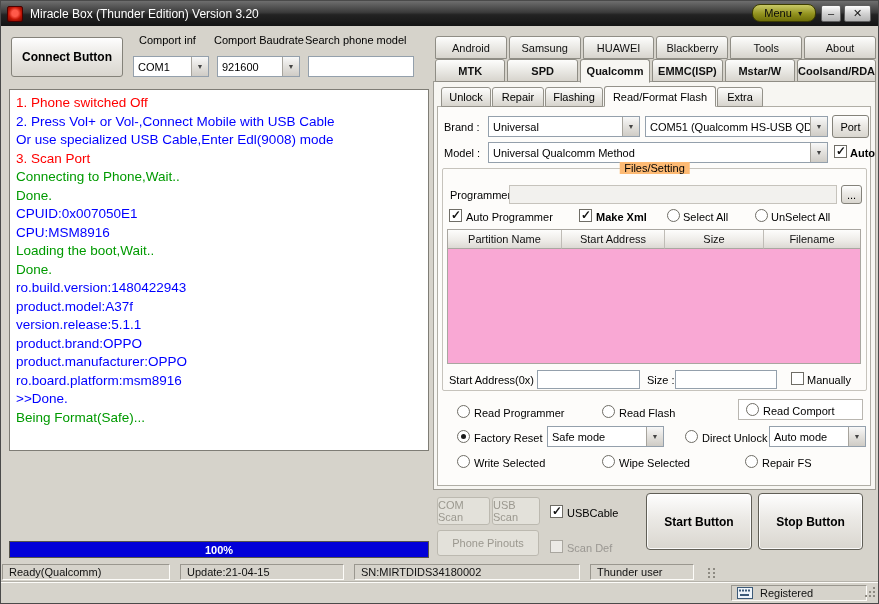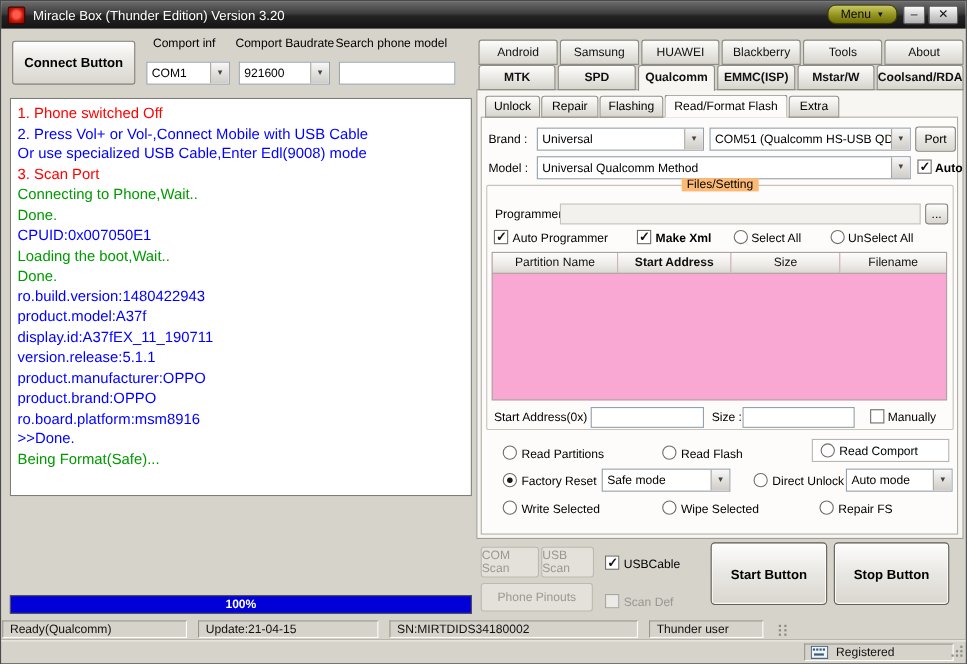--- a/index.html
+++ b/index.html
@@ -96,28 +96,28 @@
   <input class="input" style="left: 307px; top: 55px; width: 106px; height: 21px;">
 
   <div class="log">
       <div class="log-line" style="color: rgb(255, 0, 0);">1. Phone switched Off</div>
       <div class="log-line" style="color: rgb(0, 0, 255);">2. Press Vol+ or Vol-,Connect Mobile with USB Cable</div>
       <div class="log-line" style="color: rgb(0, 0, 255);">Or use specialized USB Cable,Enter Edl(9008) mode</div>
       <div class="log-line" style="color: rgb(255, 0, 0);">3. Scan Port</div>
       <div class="log-line" style="color: rgb(0, 154, 0);">Connecting to Phone,Wait..</div>
       <div class="log-line" style="color: rgb(0, 154, 0);">Done.</div>
       <div class="log-line" style="color: rgb(0, 0, 255);">CPUID:0x007050E1</div>
+      <div class="log-line" style="color: rgb(0, 0, 255);">CPU:MSM8916</div>
       <div class="log-line" style="color: rgb(0, 154, 0);">Loading the boot,Wait..</div>
       <div class="log-line" style="color: rgb(0, 154, 0);">Done.</div>
       <div class="log-line" style="color: rgb(0, 0, 255);">ro.build.version:1480422943</div>
       <div class="log-line" style="color: rgb(0, 0, 255);">product.model:A37f</div>
-      <div class="log-line" style="color: rgb(0, 0, 255);">display.id:A37fEX_11_190711</div>
       <div class="log-line" style="color: rgb(0, 0, 255);">version.release:5.1.1</div>
+      <div class="log-line" style="color: rgb(0, 0, 255);">product.brand:OPPO</div>
       <div class="log-line" style="color: rgb(0, 0, 255);">product.manufacturer:OPPO</div>
-      <div class="log-line" style="color: rgb(0, 0, 255);">product.brand:OPPO</div>
       <div class="log-line" style="color: rgb(0, 0, 255);">ro.board.platform:msm8916</div>
       <div class="log-line" style="color: rgb(0, 0, 255);">&gt;&gt;Done.</div>
       <div class="log-line" style="color: rgb(0, 154, 0);">Being Format(Safe)...</div>
     </div>
 
   <div class="progress">
     <span>100%</span>
   </div>
 
   <div class="tabrow" style="left:434px;top:35px;width:441px;height:23px;">
@@ -182,37 +182,37 @@
   <div class="cb checked" style="left:578px;top:208px;"></div>
   <div class="lbl bold" style="left:595px;top:210px;">Make Xml</div>
   <div class="radio" style="left:666px;top:208px;"></div>
   <div class="lbl" style="left:682px;top:210px;">Select All</div>
   <div class="radio" style="left:754px;top:208px;"></div>
   <div class="lbl" style="left:770px;top:210px;">UnSelect All</div>
 
   <div class="table">
     <div class="thead">
       <div class="th" style="width:114px;">Partition Name</div>
-      <div class="th" style="width:103px;font-weight:bold;">Start Address</div>
+      <div class="th" style="width:103px;">Start Address</div>
       <div class="th" style="width:99px;">Size</div>
       <div class="th" style="flex:1;border-right:none;">Filename</div>
     </div>
   </div>
 
   <div class="lbl" style="left:448px;top:373px;">Start Address(0x)</div>
   <input class="input" style="left: 536px; top: 369px; width: 103px; height: 19px;">
   <div class="lbl" style="left:646px;top:373px;">Size :</div>
   <input class="input" style="left: 674px; top: 369px; width: 102px; height: 19px;">
   <div class="cb" style="left:790px;top:371px;"></div>
   <div class="lbl" style="left:806px;top:373px;">Manually</div>
 
   <div class="patternbox"></div>
 
   <div class="radio" style="left:456px;top:404px;"></div>
-  <div class="lbl" style="left:473px;top:406px;">Read Partitions</div>
+  <div class="lbl" style="left:473px;top:406px;">Read Programmer</div>
   <div class="radio" style="left:601px;top:404px;"></div>
   <div class="lbl" style="left:618px;top:406px;">Read Flash</div>
   <div class="radio" style="left:745px;top:402px;"></div>
   <div class="lbl" style="left:762px;top:404px;">Read Comport</div>
 
   <div class="radio checked" style="left:456px;top:429px;"></div>
   <div class="lbl" style="left:473px;top:431px;">Factory Reset</div>
   <div class="dd" style="left:546px;top:425px;width:117px;height:21px;">
     <span class="txt">Safe mode</span>
     <span class="arw">▼</span>

